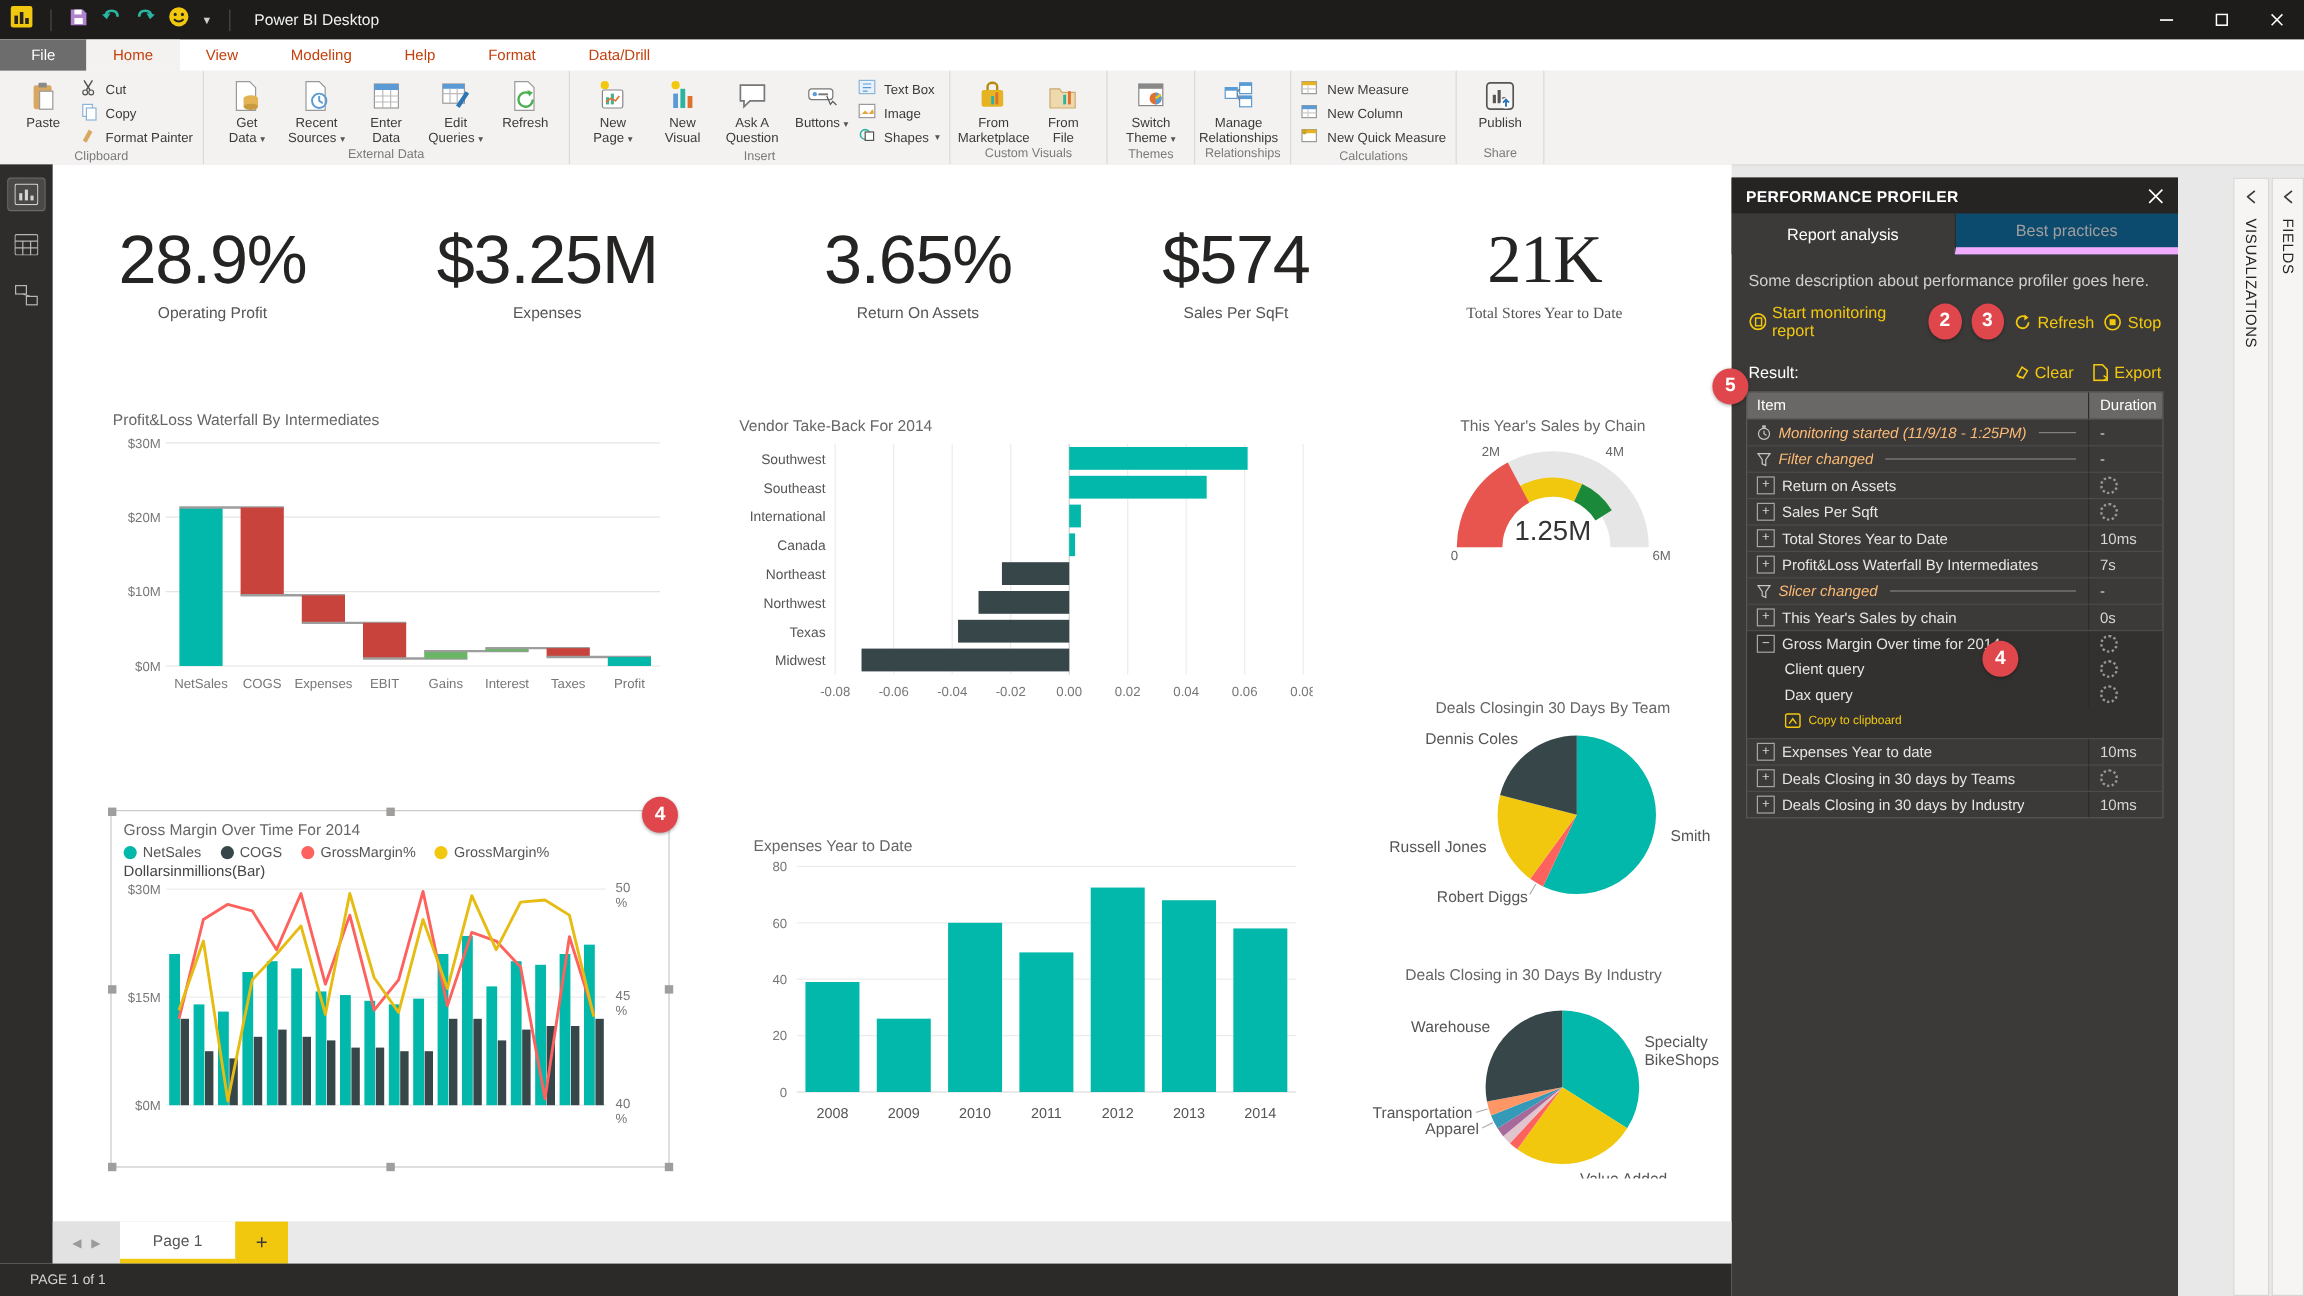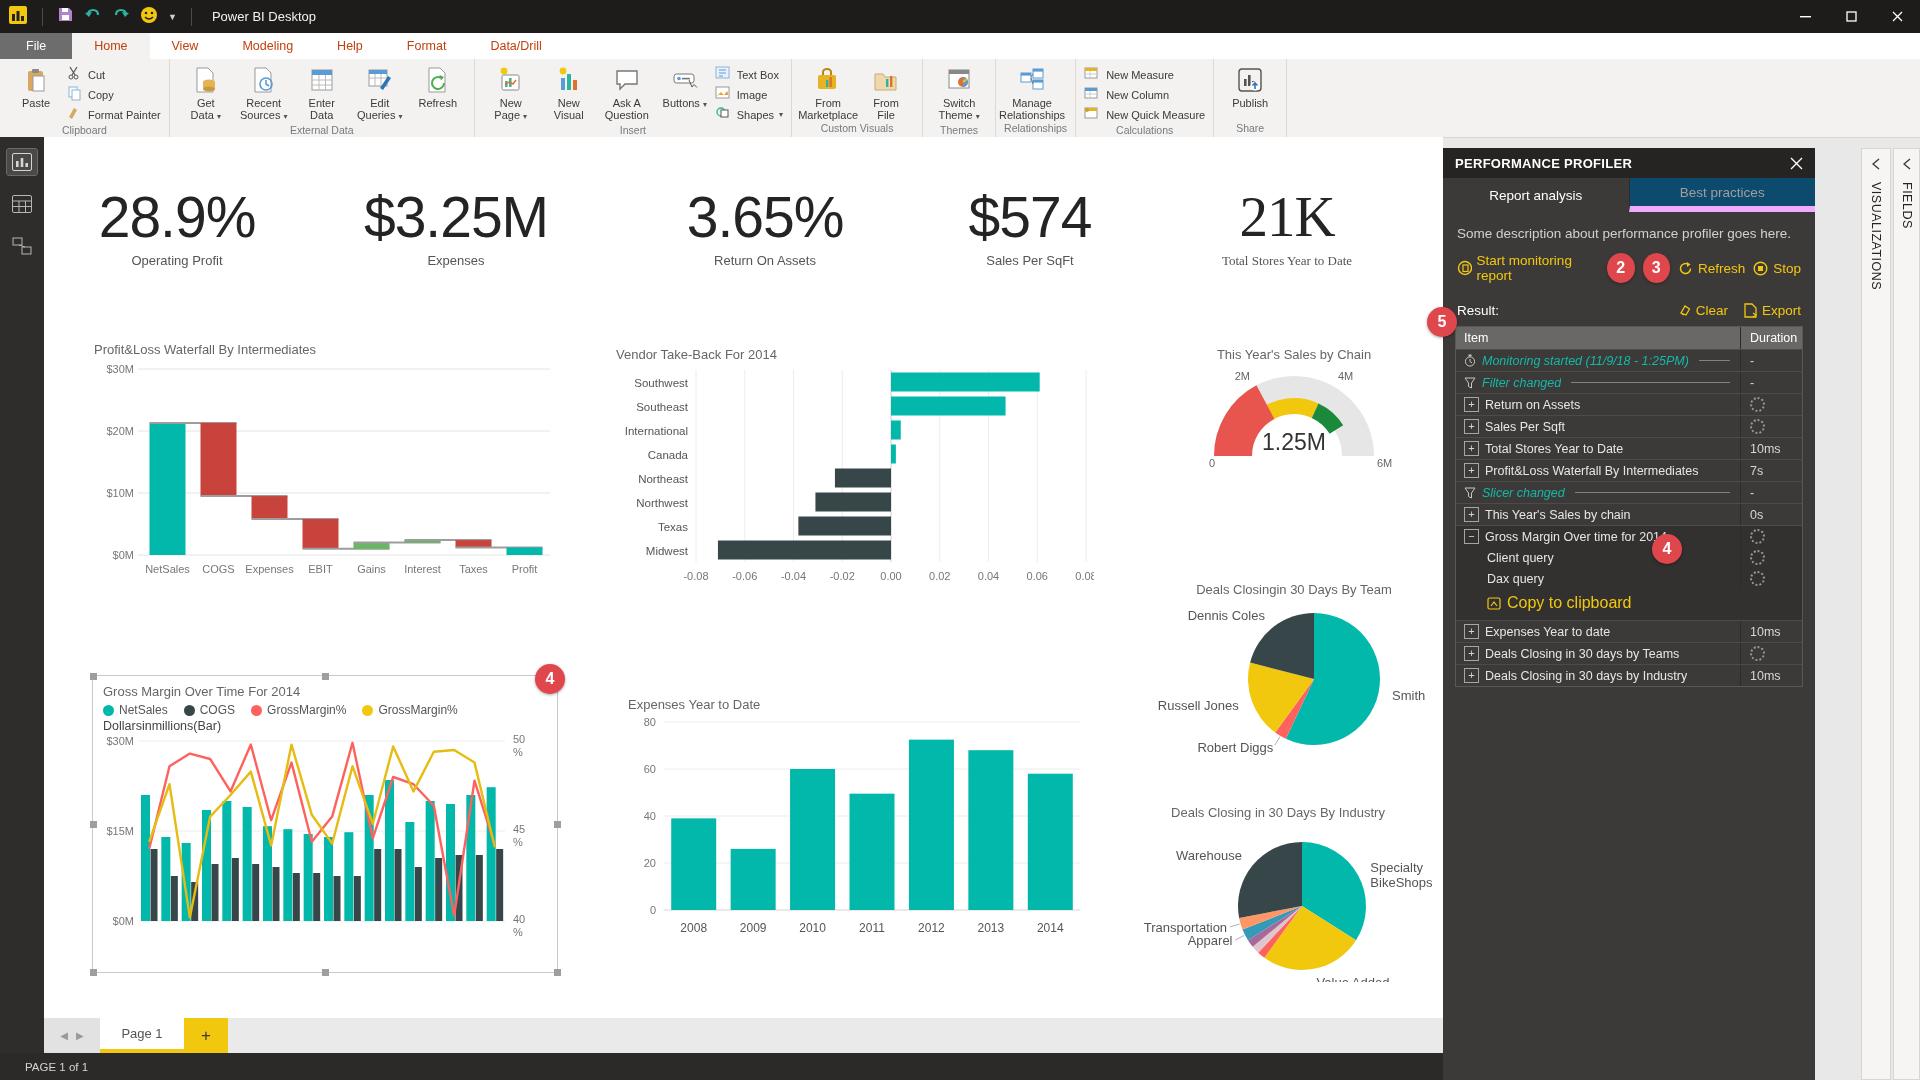--- a/index.html
+++ b/index.html
@@ -61,38 +61,38 @@
   .pp-actions{display:flex;align-items:center;padding:12px 14px 0 14px;gap:8px;color:#F2C80F;font-size:13.5px;}
   .pp-link{display:flex;align-items:center;gap:5px;color:#F2C80F;}
   .pp-result{display:flex;align-items:center;padding:20px 14px 8px 14px;font-size:13.5px;}
   .pp-result .links{margin-left:auto;display:flex;gap:16px;}
   .ptable{margin:0 12px;border:1px solid #5a5856;font-size:12.5px;}
   .prow,.phead{display:grid;grid-template-columns:1fr 62px;align-items:center;min-height:21px;}
   .phead{background:#6a6867;height:22px;font-size:12.5px;}
   .phead .c1{padding-left:8px;}
   .pc1{display:flex;align-items:center;gap:6px;padding-left:8px;color:#e8e6e4;min-width:0;}
   .pc1 .txt{white-space:nowrap;overflow:hidden;}
-  .pc1.it .txt{font-style:italic;color:#14b8a6;}
+  .pc1.it .txt{font-style:italic;color:#fdba74;}
   .prule{flex:1;height:1px;background:#84817e;margin:0 10px 0 4px;}
   .pdur{border-left:1px solid #2d2c2b;align-self:stretch;display:flex;align-items:center;padding-left:9px;color:#d8d6d4;}
   .phead .pdur{border-left:1px solid #2d2c2b;color:#fff;}
   .prow{border-top:1px solid #4d4b49;}
   .pgroup{background:#323130;position:relative;border-top:1px solid #4d4b49;}
   .pgroup .prow{border-top:none;}
   .pgroup .child .pc1{padding-left:31px;}
-  .pcopy{display:flex;align-items:center;gap:6px;color:#F2C80F;padding:5px 0 8px 31px;font-size:16px;}
+  .pcopy{display:flex;align-items:center;gap:6px;color:#F2C80F;padding:5px 0 8px 31px;font-size:10px;}
   .boxicon{width:13px;height:13px;border:1px solid #a8a6a4;color:#d8d6d4;font-size:11px;line-height:11px;display:flex;align-items:center;justify-content:center;flex:none;}
   .spinner{width:11px;height:11px;border-radius:50%;border:2px dotted #9a9896;flex:none;}
   
   .strip{position:absolute;top:148px;height:932px;background:#f6f5f4;border:1px solid #d8d6d4;box-sizing:border-box;display:flex;flex-direction:column;align-items:center;padding-top:9px;gap:12px;}
   .striplabel{writing-mode:vertical-rl;font-size:12.5px;color:#252423;letter-spacing:.5px;}
   
   .pagetabs{position:absolute;left:44px;top:1018px;width:1399px;height:35px;background:#eaeaea;display:flex;align-items:stretch;}
   .pt-arrows{width:56px;display:flex;align-items:center;justify-content:center;gap:8px;color:#9a9a9a;font-size:10px;background:#e2e2e2;}
-  .pt-tab{width:84px;background:#fff;display:flex;align-items:center;justify-content:center;font-size:13px;color:#555;border-bottom:4px solid #F2C80F;box-sizing:border-box;}
+  .pt-tab{width:96px;background:#fff;display:flex;align-items:center;justify-content:center;font-size:13px;color:#555;border-bottom:4px solid #F2C80F;box-sizing:border-box;}
   .pt-add{width:44px;background:#F2C80F;display:flex;align-items:center;justify-content:center;font-size:17px;color:#3b3a39;}
   .statusbar{position:absolute;left:0;top:1053px;width:1443px;height:27px;background:#2b2a29;color:#d5d3d1;font-size:11.5px;display:flex;align-items:center;padding-left:25px;box-sizing:border-box;}
   svg text{font-family:"Liberation Sans",sans-serif;}
 </style>
 </head>
 <body>
 
 <div id="app">
 
   <div class="titlebar">

